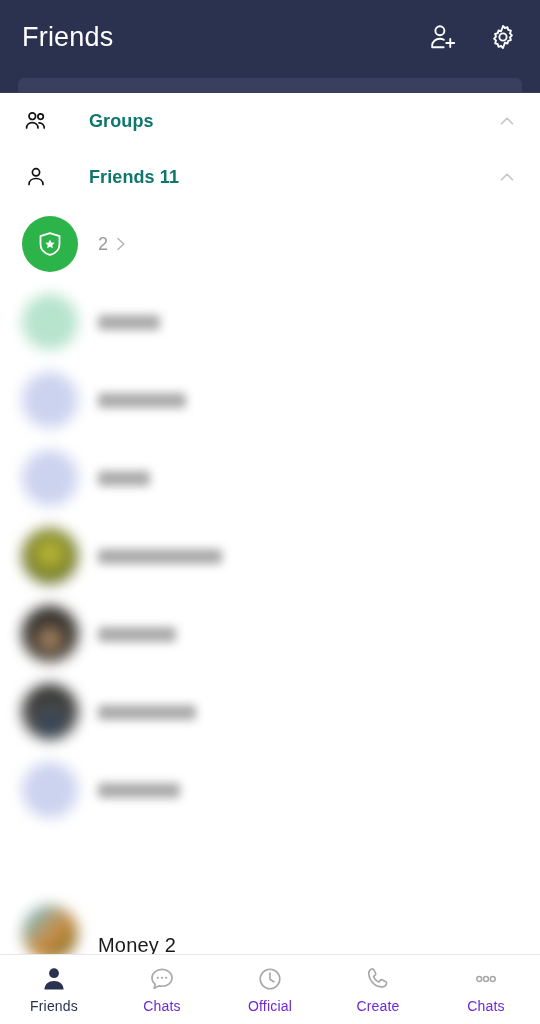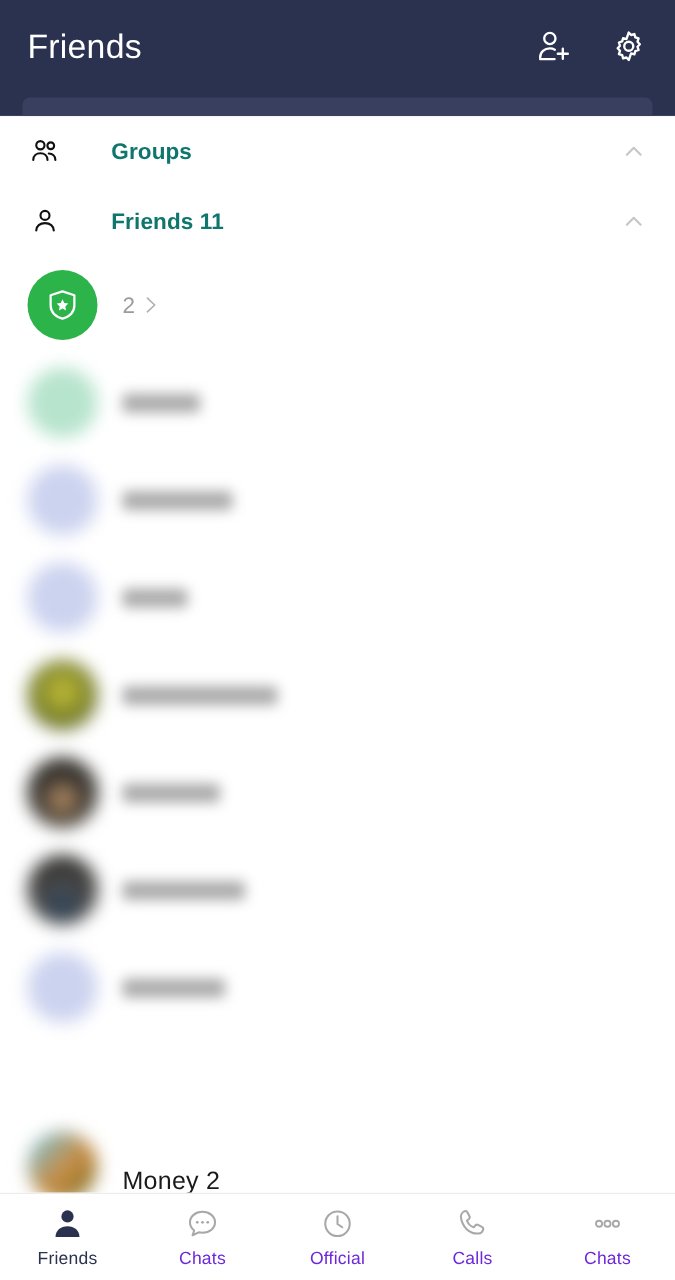--- a/index.html
+++ b/index.html
@@ -379,21 +379,21 @@
       </span>
       <span class="tab-label">Official</span>
     </div>
 
     <div class="tab">
       <span class="tab-icon">
         <svg viewBox="0 0 24 24" width="28" height="28" fill="none" stroke="#a8a8a8" stroke-width="1.4" stroke-linecap="round" stroke-linejoin="round">
           <path d="M6.6 3.4c.9-.3 1.6.1 2 .9l1.3 2.6c.4.8.2 1.5-.5 2l-1.2.9c.7 2.2 2.5 4 4.7 4.7l.9-1.2c.5-.7 1.2-.9 2-.5l2.6 1.3c.8.4 1.2 1.1.9 2-.4 1.3-1.6 2.5-3.1 2.6C9.9 19.2 4.8 14.1 4 7.1c.1-1.5 1.3-3.3 2.6-3.7z"></path>
         </svg>
       </span>
-      <span class="tab-label">Calls</span>
+      <span class="tab-label">Create</span>
     </div>
 
     <div class="tab">
       <span class="tab-icon">
         <svg viewBox="0 0 24 24" width="28" height="28" fill="none" stroke="#a8a8a8" stroke-width="1.3">
           <circle cx="6.2" cy="12" r="2.1"></circle>
           <circle cx="12" cy="12" r="2.1"></circle>
           <circle cx="17.8" cy="12" r="2.1"></circle>
         </svg>
       </span>

